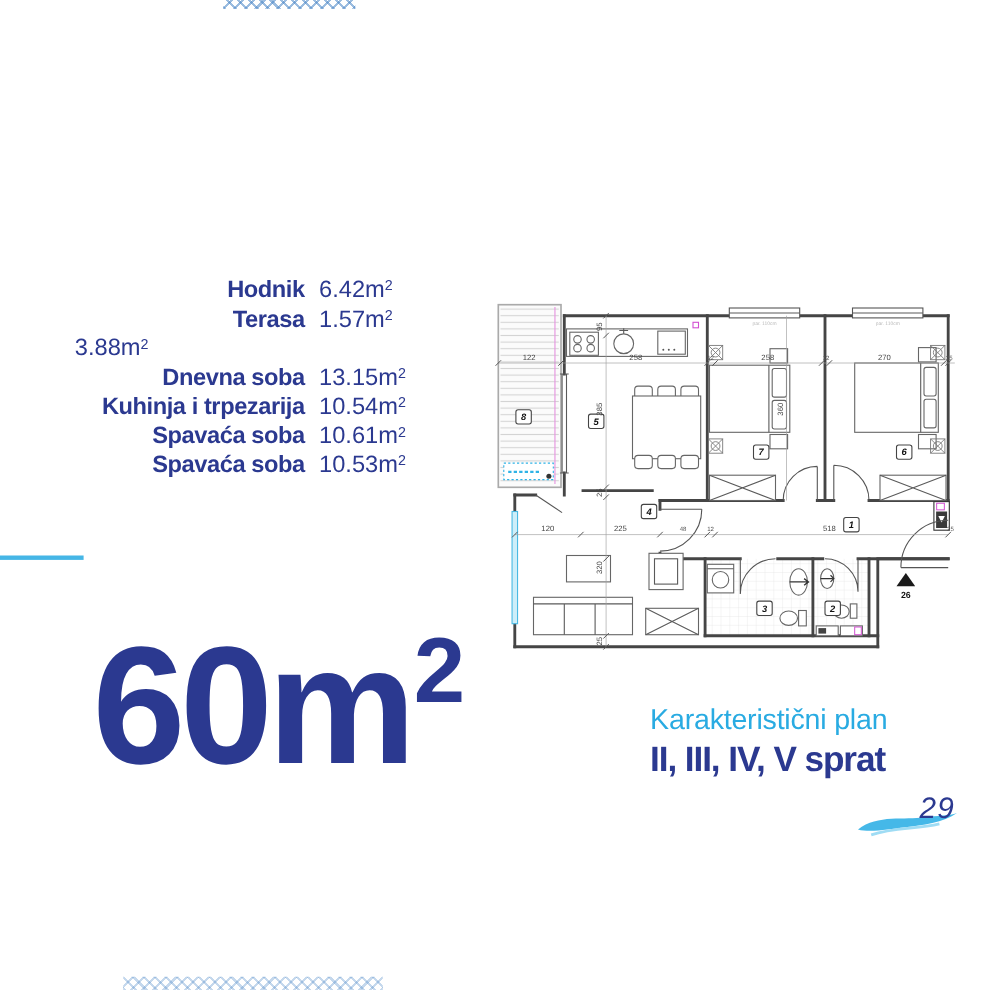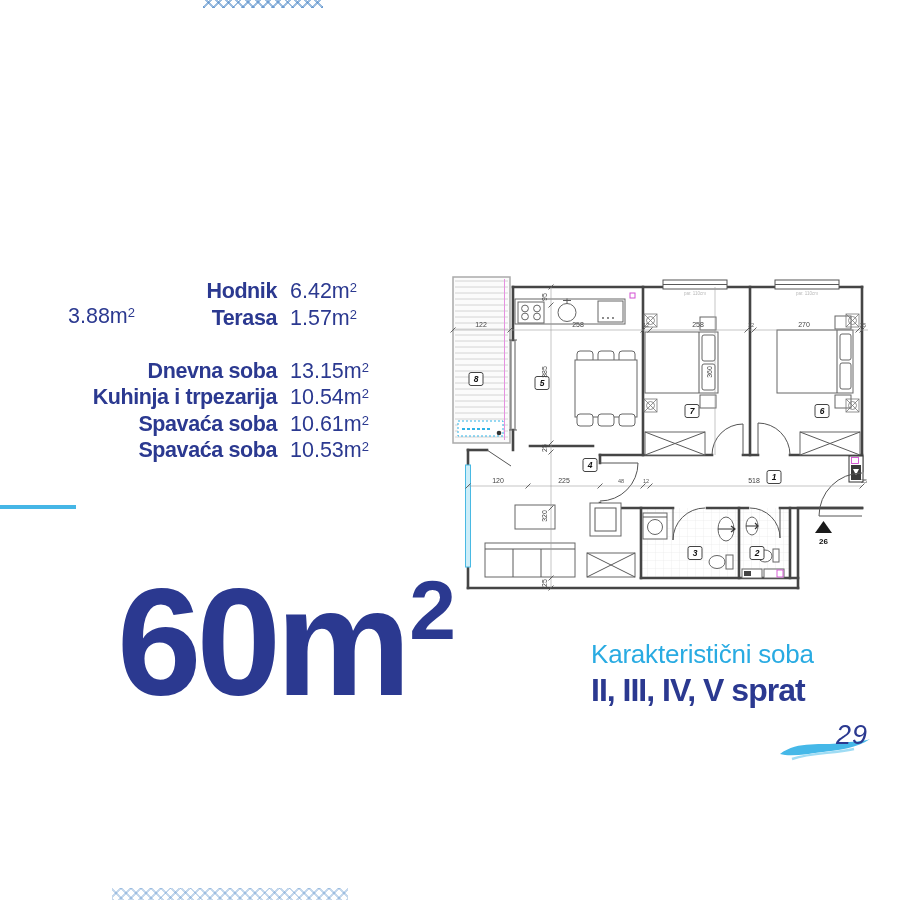--- a/index.html
+++ b/index.html
@@ -12,30 +12,30 @@
       repeating-linear-gradient(45deg, rgba(74,134,198,.55) 0 2px, transparent 2px 7px),
       repeating-linear-gradient(-45deg, rgba(74,134,198,.55) 0 2px, transparent 2px 7px);}
   .edge-bottom{position:absolute;left:112px;bottom:0;width:236px;height:12px;
     background:
       repeating-linear-gradient(45deg, rgba(74,134,198,.32) 0 2px, transparent 2px 7px),
       repeating-linear-gradient(-45deg, rgba(74,134,198,.32) 0 2px, transparent 2px 7px);}
 
   
   .room-list{position:absolute;left:55px;top:251px;width:335px;}
   .room-row{display:flex;align-items:baseline;height:26.5px;color:#2b3990;}
-  .rlabel{width:222px;text-align:right;font-weight:700;font-size:21.5px;letter-spacing:-0.4px;margin-top:28px;}
+  .rlabel{width:222px;text-align:right;font-weight:700;font-size:21.5px;letter-spacing:-0.4px;}
   .rvalue{margin-left:13px;font-weight:400;font-size:21.5px;}
   .rvalue sup{font-size:13px;vertical-align:6px;}
 
   
   .divider{position:absolute;left:0;top:505px;width:76px;height:4px;background:#45b6e6;}
 
   
   .total{position:absolute;left:84px;top:566px;color:#2b3990;font-weight:700;
-         font-size:152px;line-height:1;letter-spacing:-5px;white-space:nowrap;margin-left:33px;}
+         font-size:152px;line-height:1;letter-spacing:-5px;white-space:nowrap;}
   .total .sup2{font-size:84px;vertical-align:56px;letter-spacing:0;margin-left:3px;}
 
   
   .caption{position:absolute;left:591px;top:639px;}
   .cap1{color:#29abe2;font-size:26px;letter-spacing:-0.2px;}
   .cap2{color:#2b3990;font-size:32px;font-weight:700;letter-spacing:-1px;margin-top:2px;}
 
   
   .logo{position:absolute;left:778px;top:720px;width:96px;height:50px;}
   .logo-num{position:absolute;right:6px;top:0;font-size:27px;font-weight:400;font-style:italic;
@@ -96,21 +96,21 @@
       </div>
     </div>
 
   <div class="divider"></div>
 
   <div class="total">
     <span>60</span><span>m</span><span class="sup2">2</span>
   </div>
 
   <div class="caption">
-    <div class="cap1">Karakteristični soba</div>
+    <div class="cap1">Karakteristični plan</div>
     <div class="cap2">II, III, IV, V sprat</div>
   </div>
 
   <div class="logo">
     <svg width="96" height="50" viewBox="0 0 96 50">
       <path d="M2,34 C20,20 45,26 62,23 C75,21 85,22 92,19 C80,28 60,30 45,32 C30,34 12,37 2,34 Z" fill="#45b8e8"></path>
       <path d="M14,39 C35,32 55,34 76,29" stroke="#9fdcf4" stroke-width="2.5" fill="none"></path>
     </svg>
     <span class="logo-num">29</span>
   </div>

